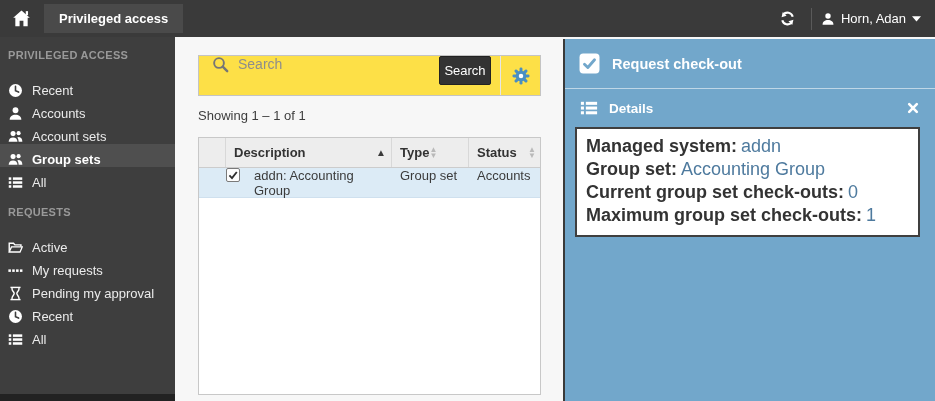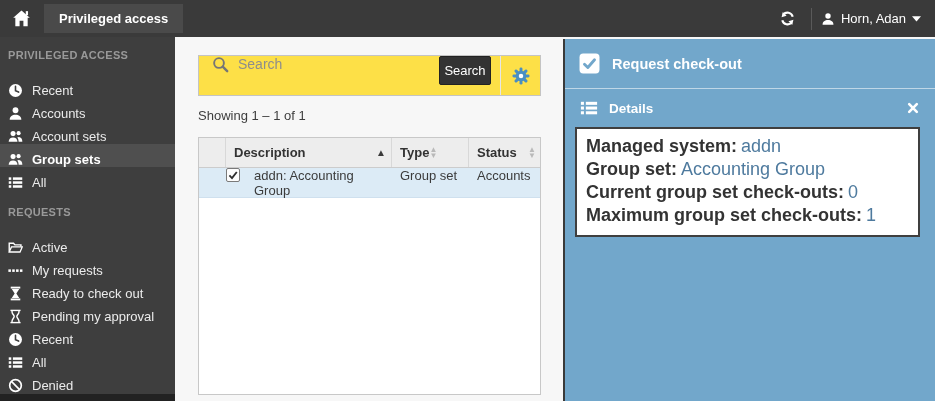--- a/index.html
+++ b/index.html
@@ -298,56 +298,40 @@
       <span class="ico">
           <svg width="15" height="15" style="color:#fff">
             <use href="#i-dots"></use>
           </svg>
         </span>
       <span>My requests</span>
     </div>
     <div class="side-item">
       <span class="ico">
           <svg width="15" height="15" style="color:#fff">
-            <use href="#i-hour-fill"></use>
-          </svg>
-        </span>
-      <span>Ready to check out</span>
-    </div>
-    <div class="side-item">
-      <span class="ico">
-          <svg width="15" height="15" style="color:#fff">
             <use href="#i-hour-line"></use>
           </svg>
         </span>
       <span>Pending my approval</span>
     </div>
     <div class="side-item">
       <span class="ico">
           <svg width="15" height="15" style="color:#fff">
             <use href="#i-clock"></use>
           </svg>
         </span>
       <span>Recent</span>
     </div>
     <div class="side-item">
       <span class="ico">
           <svg width="15" height="15" style="color:#fff">
             <use href="#i-list"></use>
           </svg>
         </span>
       <span>All</span>
-    </div>
-    <div class="side-item">
-      <span class="ico">
-          <svg width="15" height="15" style="color:#fff">
-            <use href="#i-ban"></use>
-          </svg>
-        </span>
-      <span>Denied</span>
     </div>
 
     <div class="sidebar-track"></div>
   </nav>
 
   <div class="content">
     <div class="search-panel">
       <span class="mag">
         <svg width="17" height="17" style="color:#767676">
             <use href="#i-search"></use>

